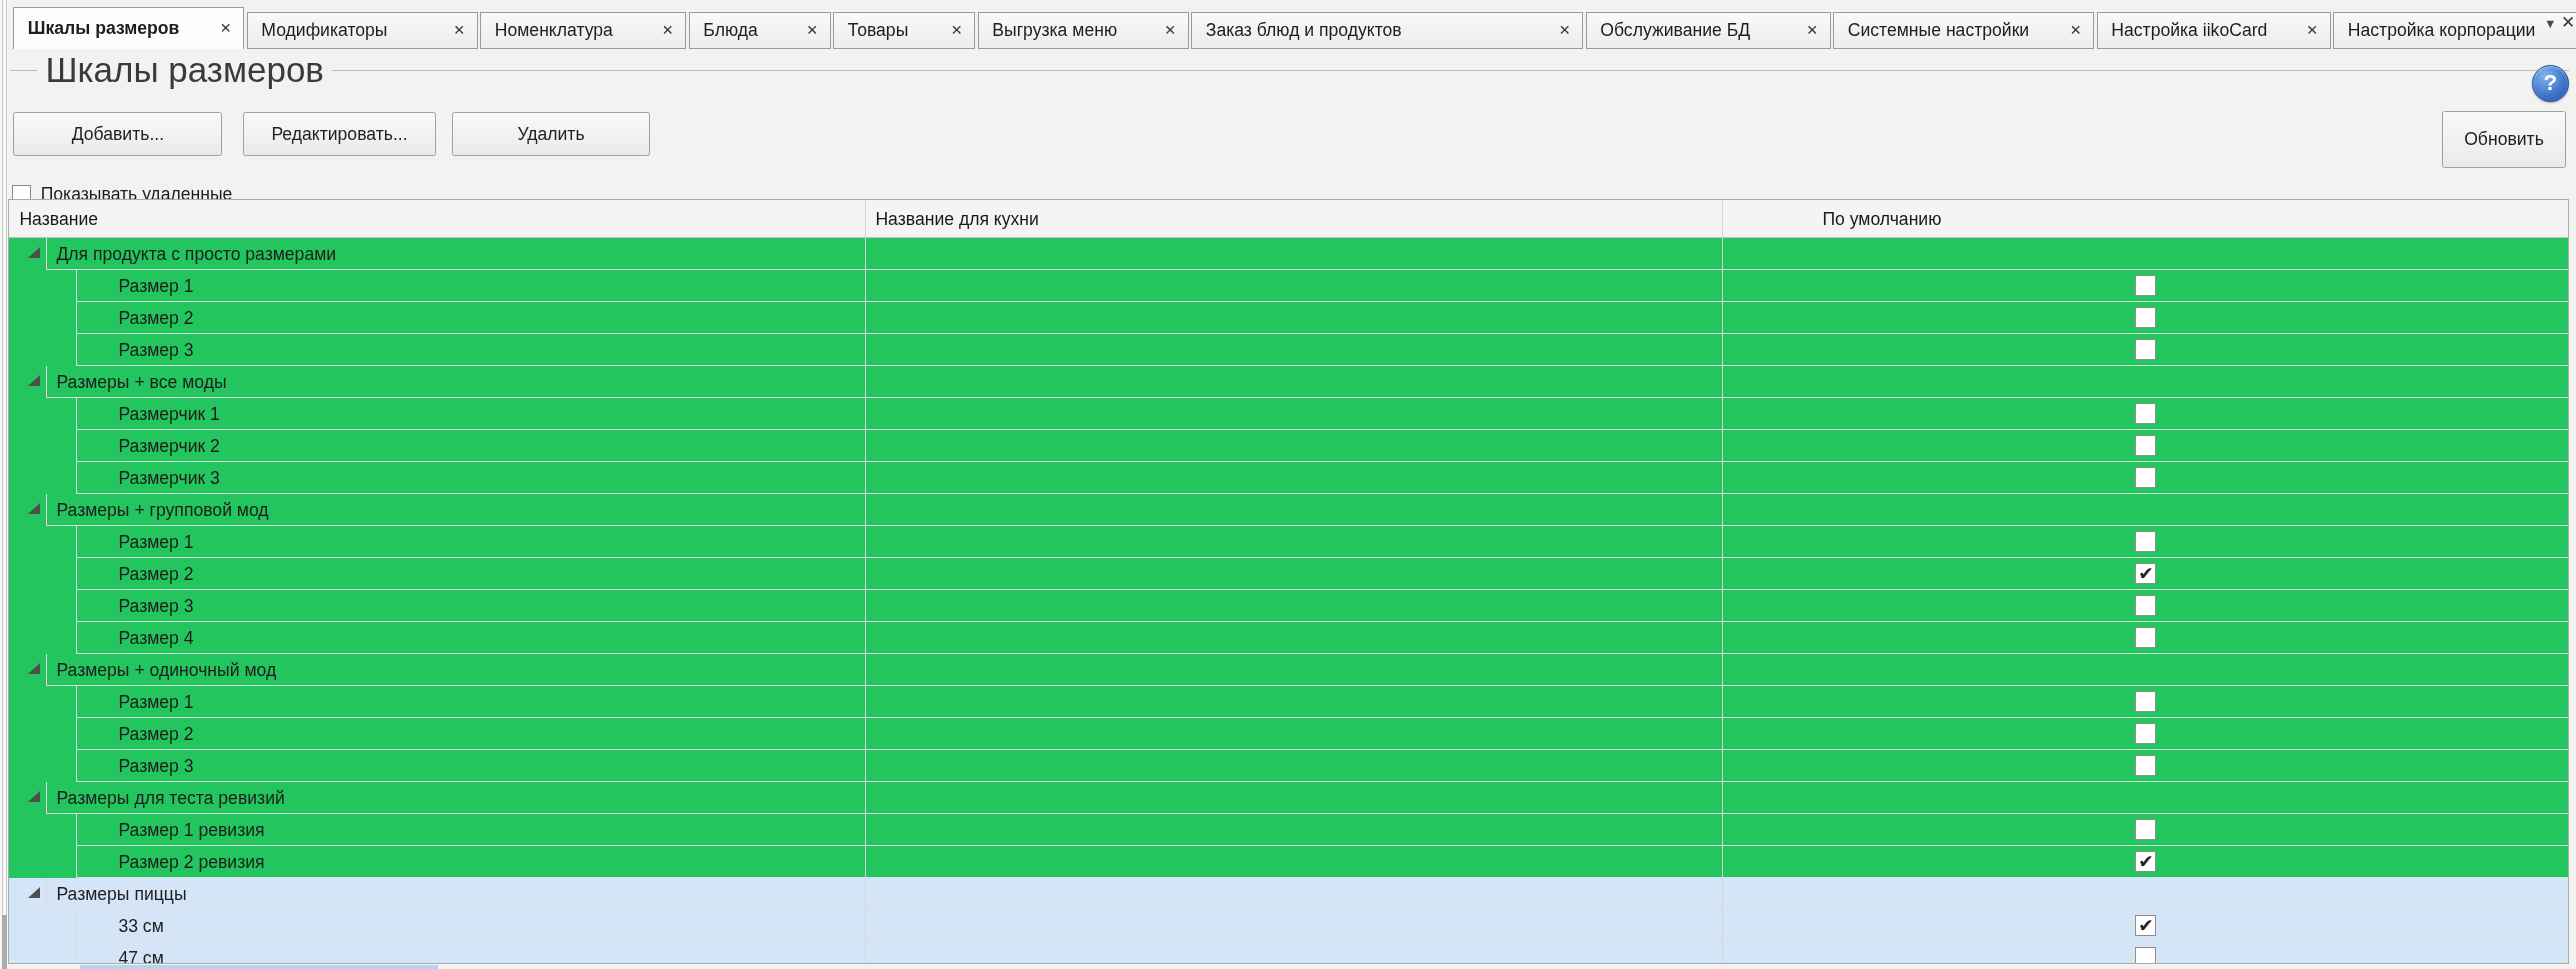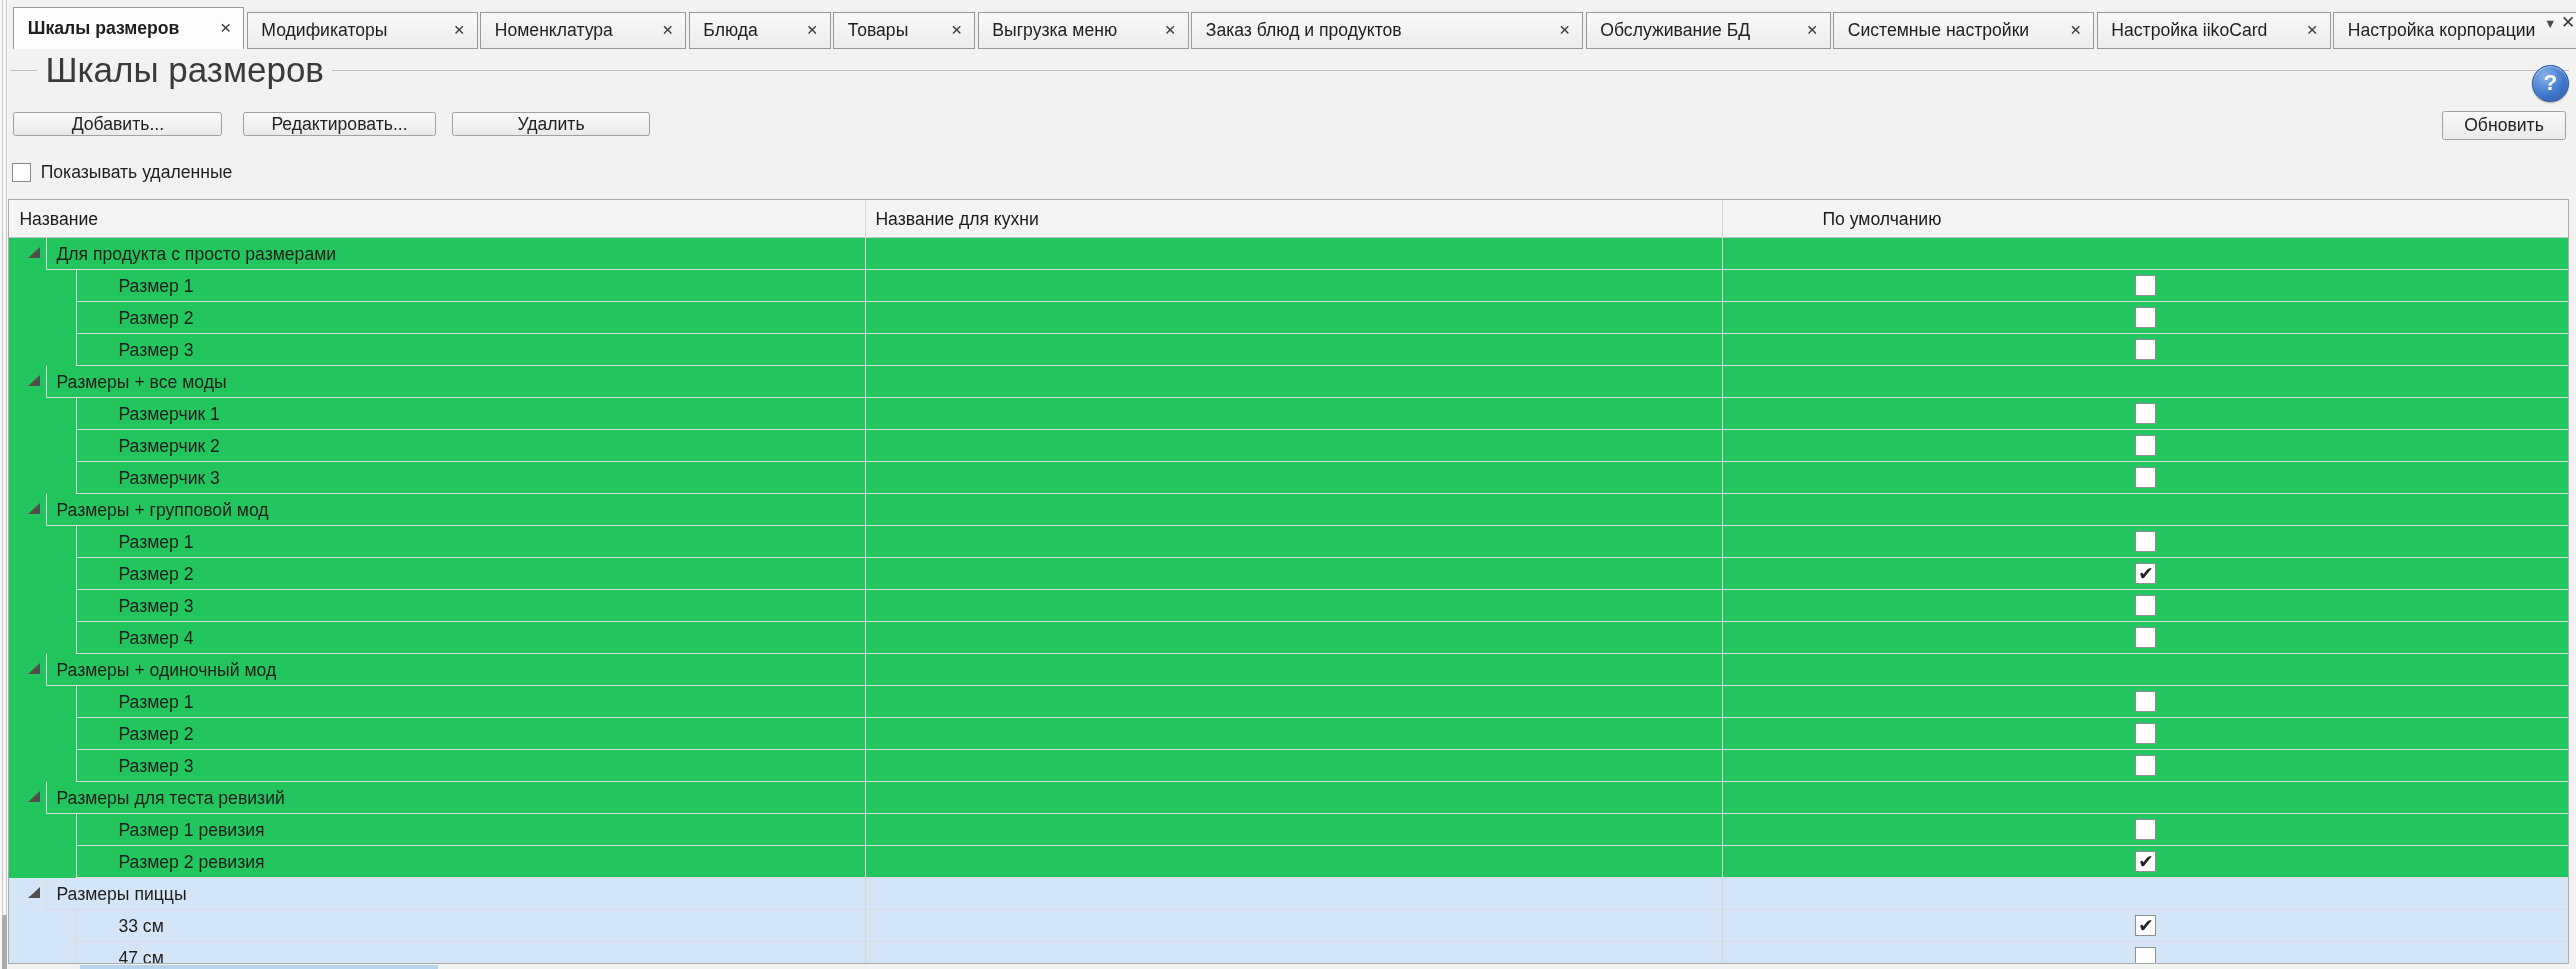--- a/index.html
+++ b/index.html
@@ -40,31 +40,31 @@
   .help-btn{
     position:absolute;left:2532px;top:65px;width:37px;height:37px;border-radius:50%;
     background:radial-gradient(circle at 34% 28%,#86b4ec 0%,#3f79cc 55%,#2457ab 100%);
     border:1.7px solid #1c4globalc;border:1.7px solid #1c4a9c;box-sizing:border-box;
     color:#fff;font-weight:bold;font-size:22.6px;text-align:center;line-height:33px;
     box-shadow:0 0.8px 1.7px rgba(0,0,0,.35), inset 0 0.8px 1.7px rgba(255,255,255,.6);
     cursor:pointer;
   }
   
   .btn{
-    position:absolute;top:112px;height:24px;box-sizing:border-box;
+    position:absolute;top:112px;height:44px;box-sizing:border-box;
     border:0.8px solid #a0a0a0;border-radius:2.5px;
     background:linear-gradient(#f9f9f9,#eaeaea);
     font-family:inherit;font-size:17.6px;color:#222;cursor:pointer;
   }
   .btn-add{left:13.4px;width:209px;}
   .btn-edit{left:243px;width:193px;}
   .btn-del{left:452px;width:198px;}
-  .btn-refresh{left:2442px;width:124px;top:111px;height:29px;}
-  
-  .show-del{position:absolute;left:11.7px;top:162px;display:flex;align-items:center;cursor:default;}
+  .btn-refresh{left:2442px;width:124px;top:111px;height:57px;}
+  
+  .show-del{position:absolute;left:11.7px;top:184px;display:flex;align-items:center;cursor:default;}
   .cb-box{width:19px;height:19px;border:0.8px solid #8a8a8a;background:#fff;box-sizing:border-box;}
   .show-del .lbl{margin-left:10px;font-size:17.6px;}
   
   .grid{
     position:absolute;left:8.4px;top:199px;width:2561px;height:765px;
     border:0.8px solid #ababab;background:#fff;box-sizing:border-box;overflow:hidden;padding-left:18px;
   }
   .grid-header{position:absolute;left:0;top:0;right:0;height:38px;background:#f4f4f4;border-bottom:0.8px solid #c2c2c2;box-sizing:border-box;}
   .hcell{position:absolute;top:0;height:38px;line-height:38px;font-size:17.6px;color:#1a1a1a;cursor:default;}
   .hcell.c1{left:10px}.hcell.c2{left:866px}.hcell.c3{left:1813px}

